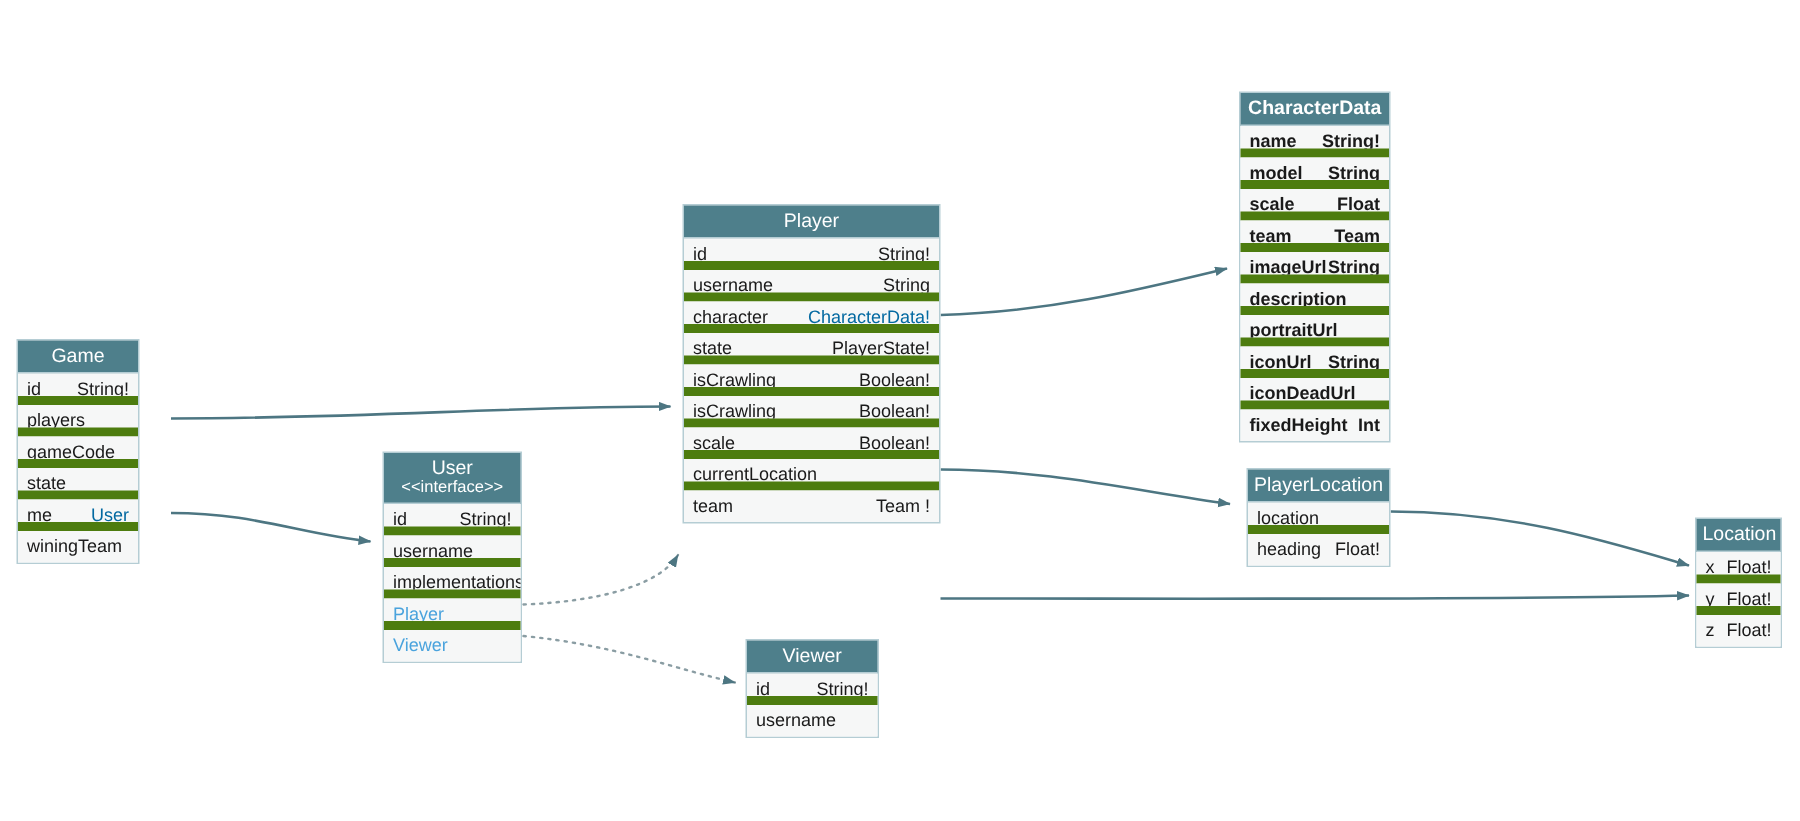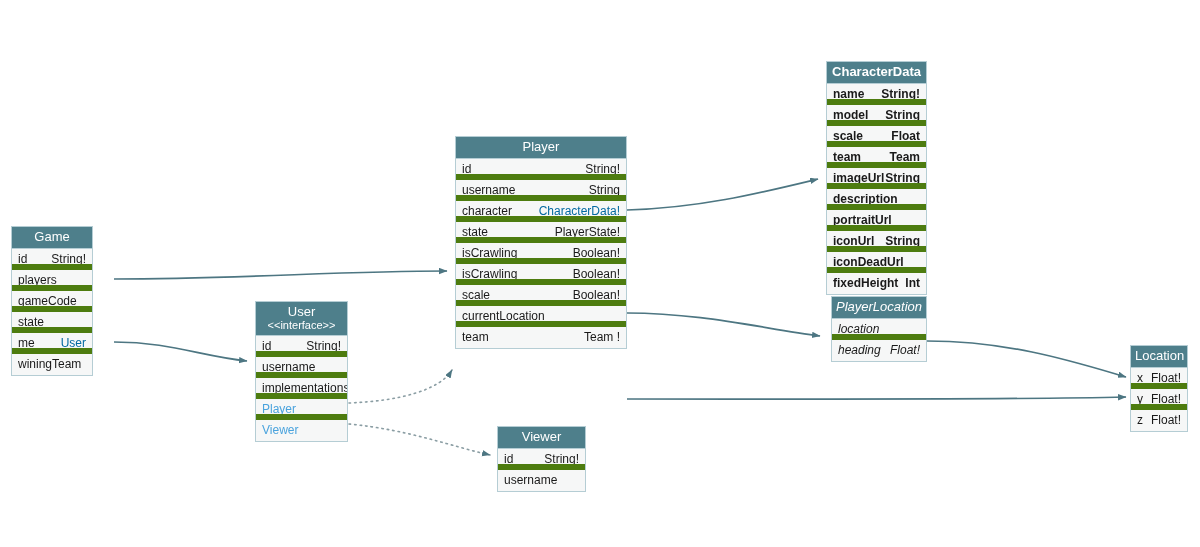--- a/index.html
+++ b/index.html
@@ -247,21 +247,21 @@
     <div class="row">
       <span class="fname">iconDeadUrl</span>
       <span class="ftype">String</span>
     </div>
     <div class="row">
       <span class="fname">fixedHeight</span>
       <span class="ftype">Int</span>
     </div>
   </div>
 
-  <div class="entity" style="left:831px; top:296px; width:96px;font-style:italic;">
+  <div class="entity" style="left:831px; top:312px; width:96px;">
     <div class="entity-header">PlayerLocation</div>
     <div class="row">
       <span class="fname">location</span>
       <span class="ftype link">Location!</span>
     </div>
     <div class="row">
       <span class="fname">heading</span>
       <span class="ftype">Float!</span>
     </div>
   </div>

